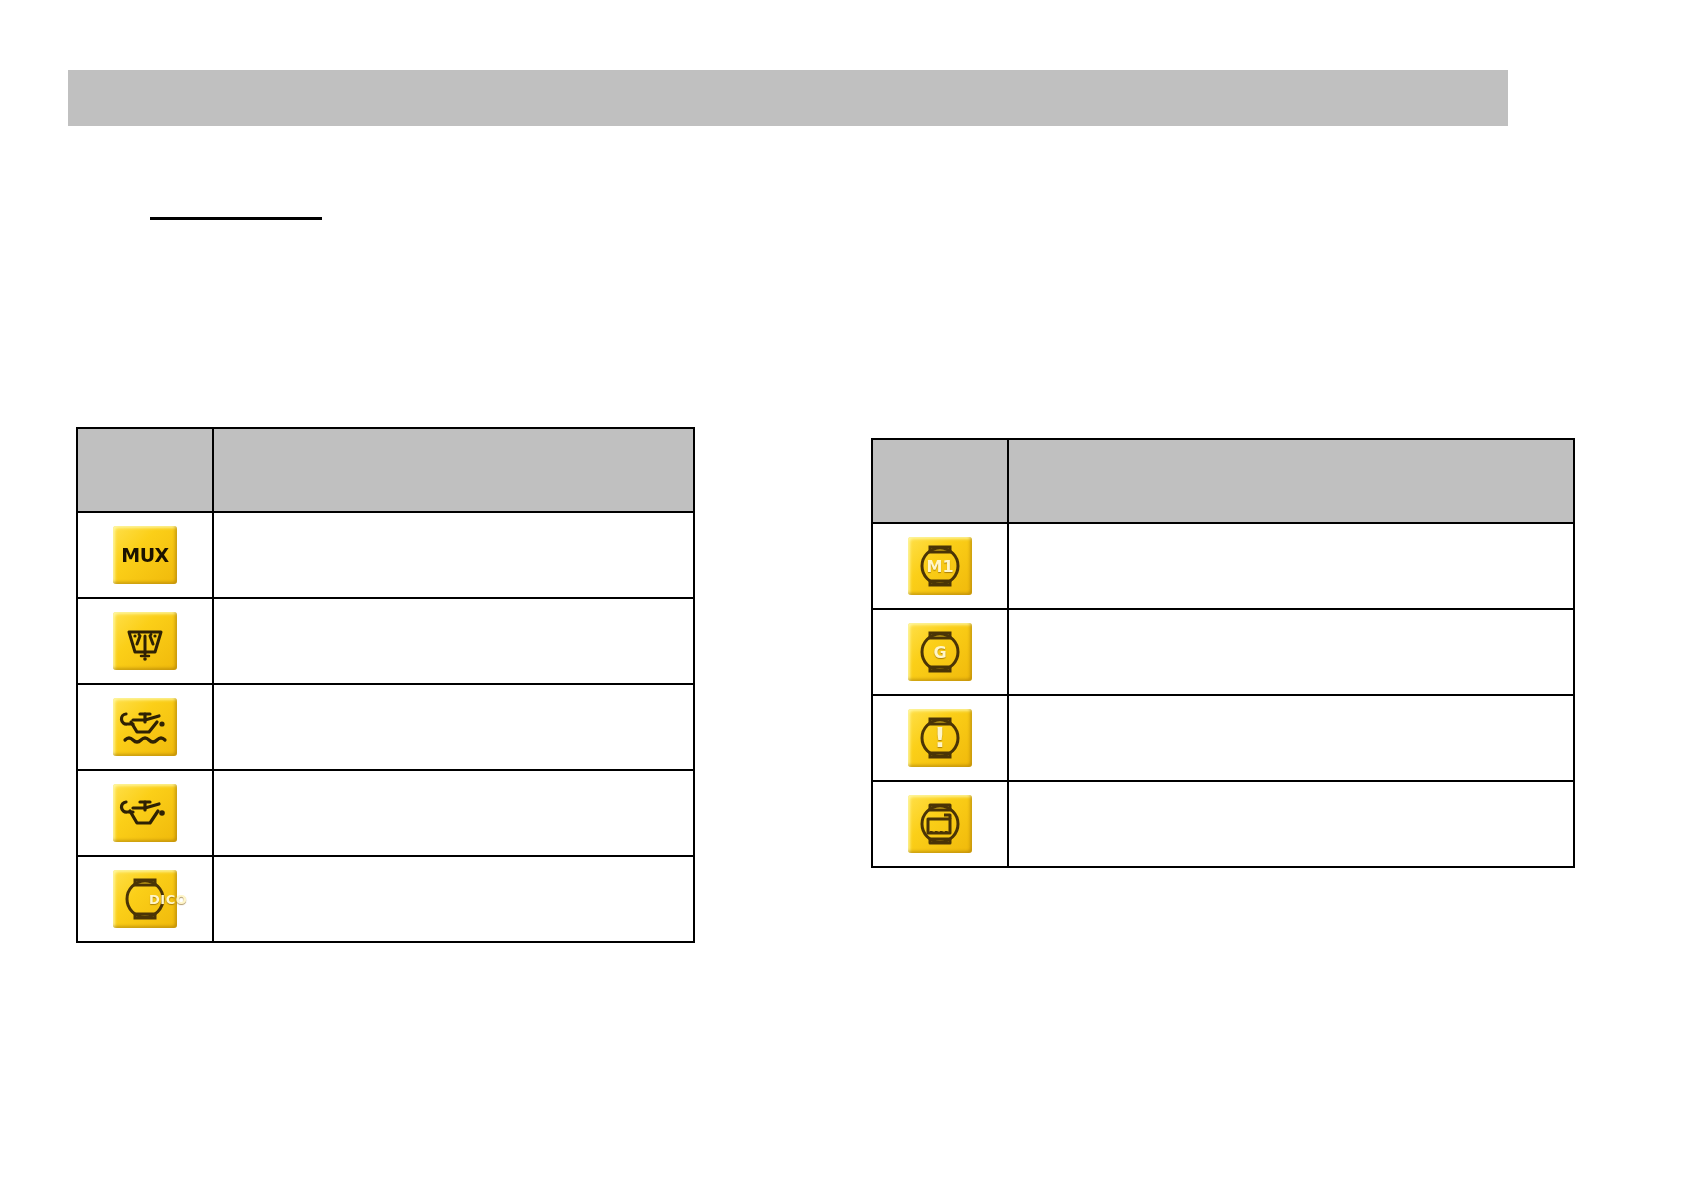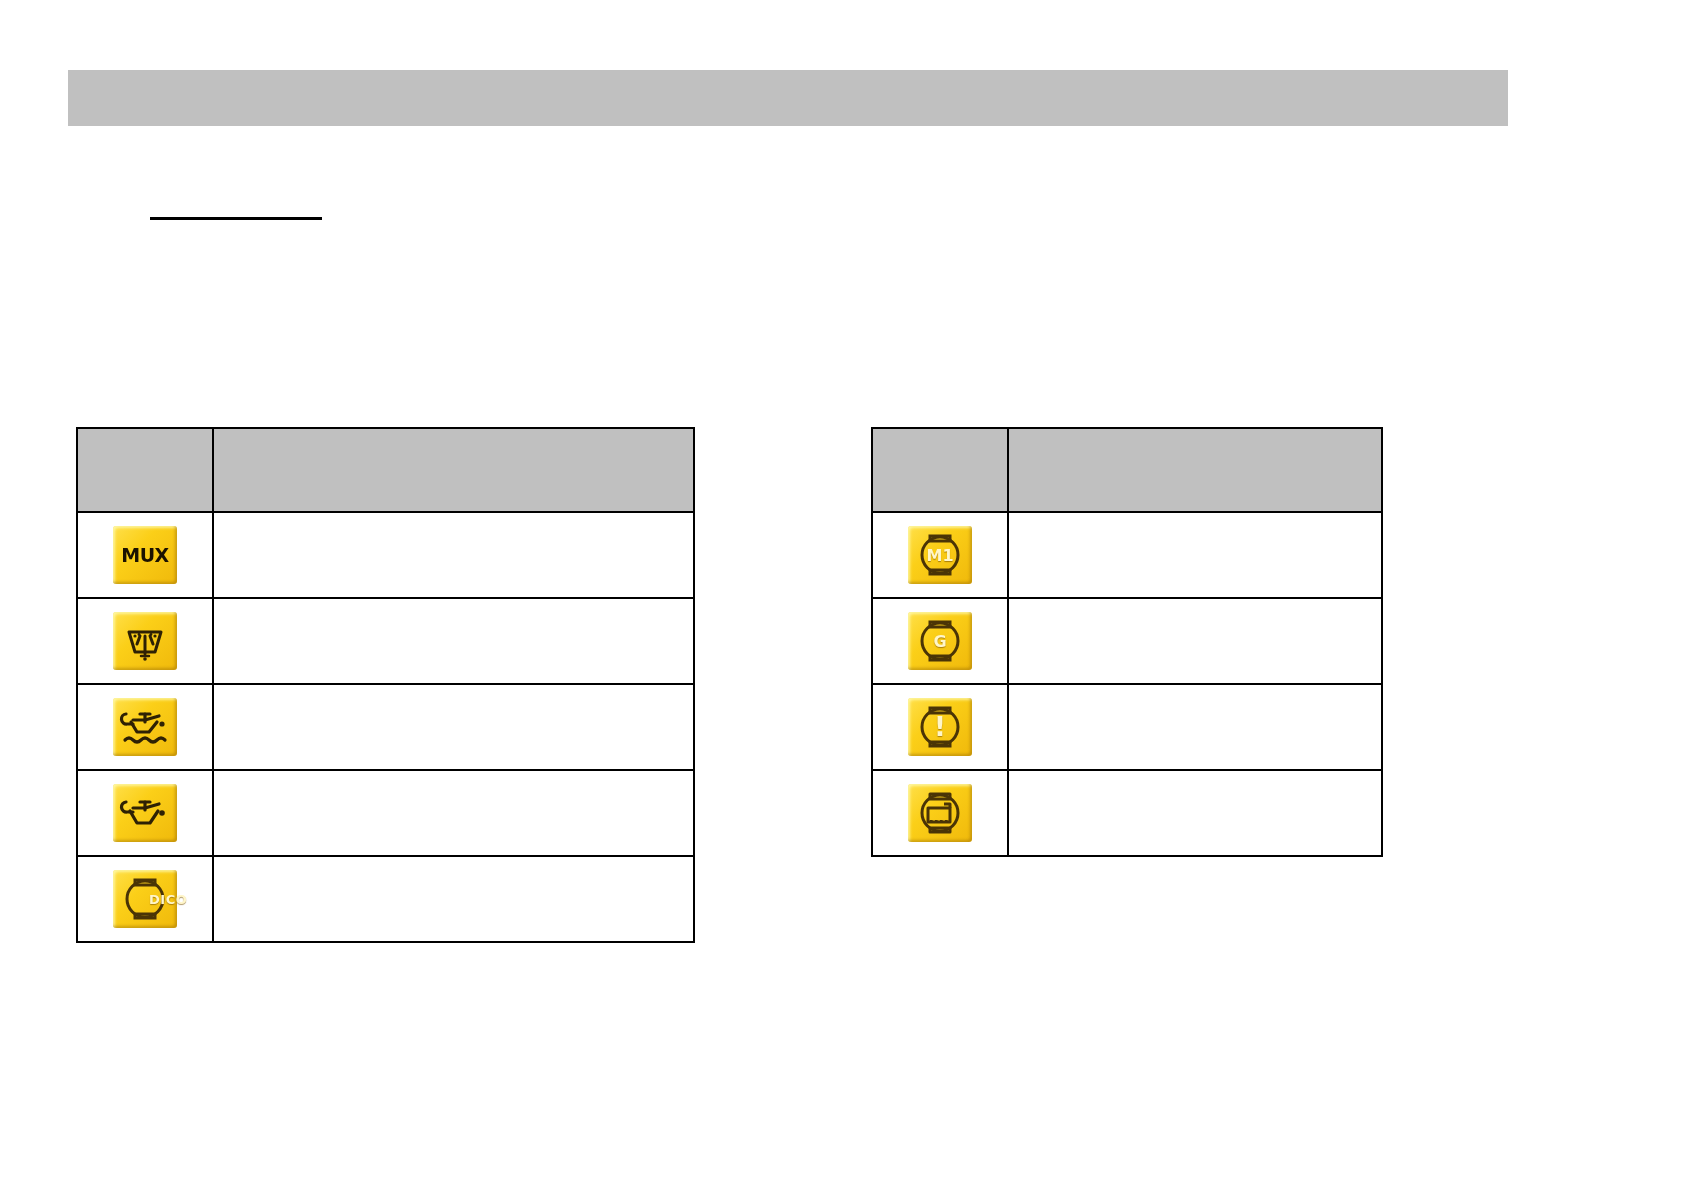--- a/index.html
+++ b/index.html
@@ -64,21 +64,21 @@
     background: #000000;
   }
 
   
   .sym-table {
     position: absolute;
     border-collapse: collapse;
     table-layout: fixed;
   }
   .sym-table.left  { left: 76px;  top: 427px; width: 619px; }
-  .sym-table.right { left: 871px; top: 427px; width: 512px; }
+  .sym-table.right { left: 871px; top: 438px; width: 704px; }
 
   .sym-table td, .sym-table th {
     border: 2px solid #000000;
     padding: 5px;
     vertical-align: middle;
   }
 
   .col-symbol  { width: 136px; }
   .col-meaning { width: auto; }
 

